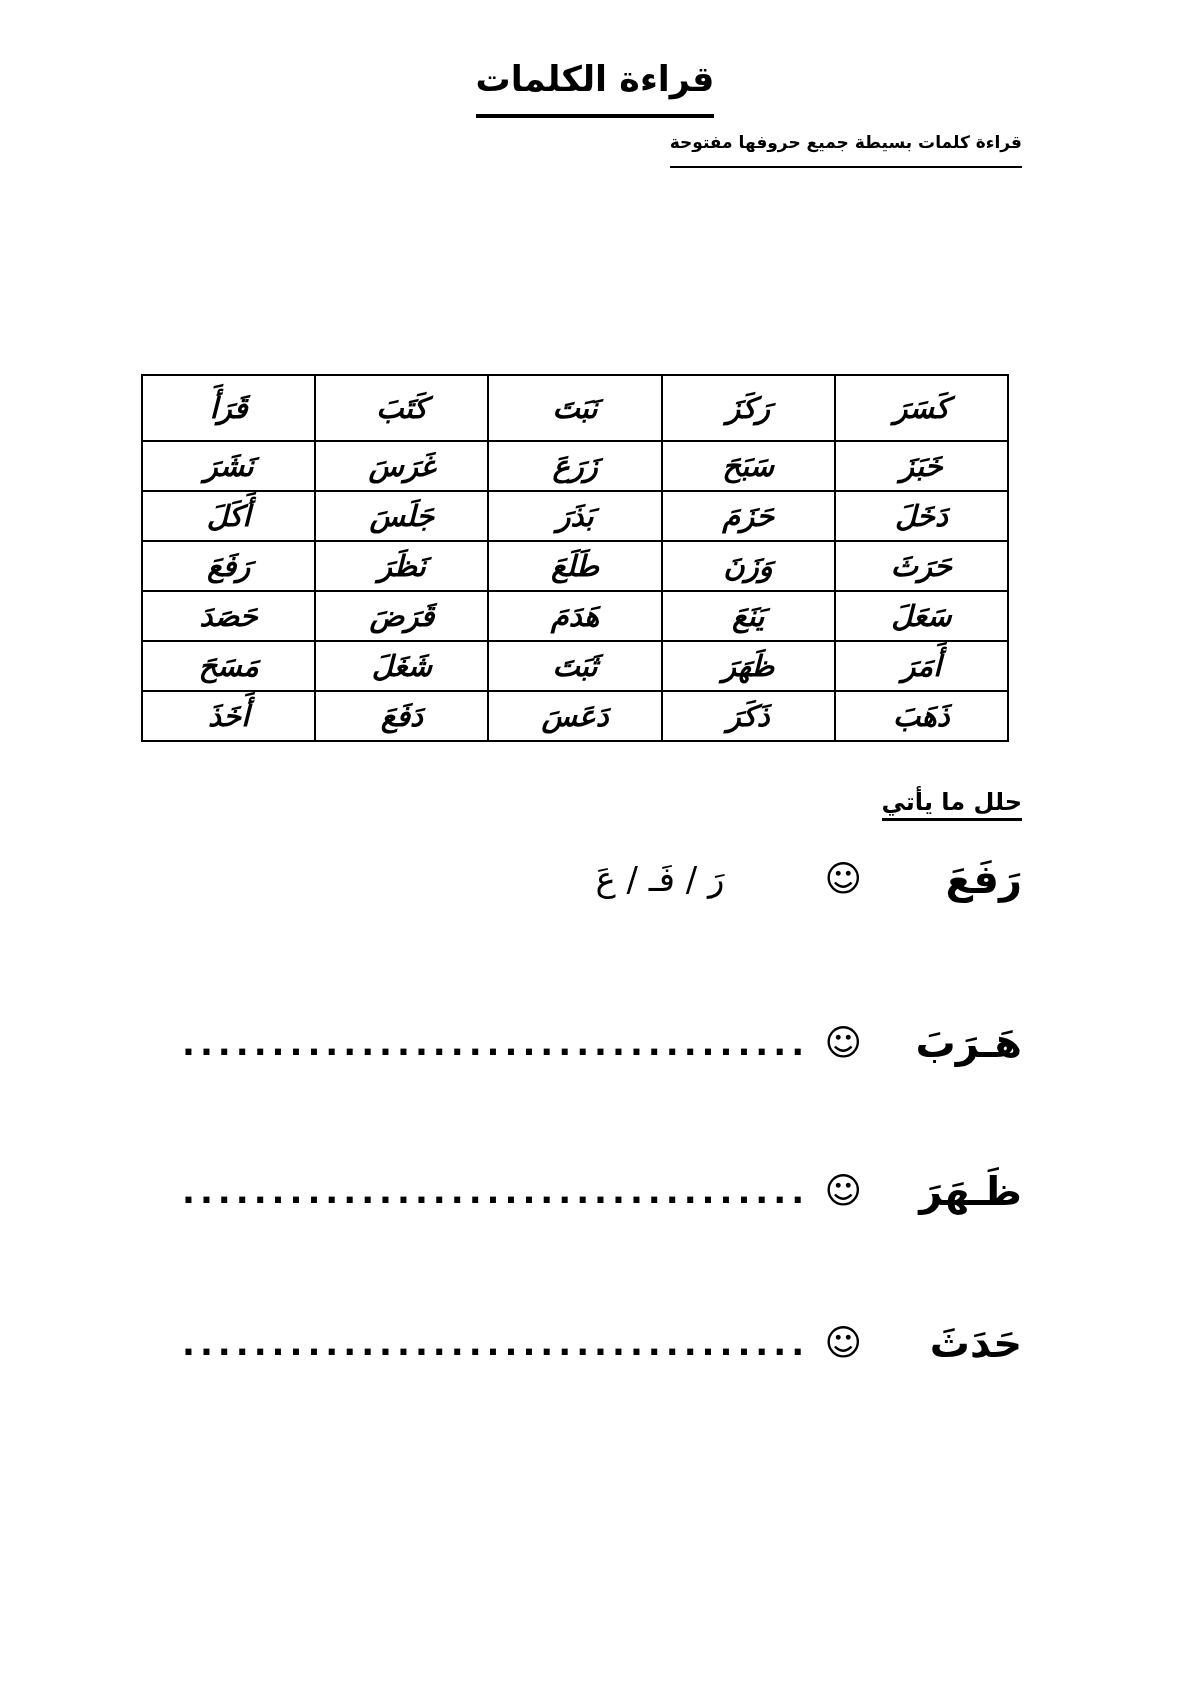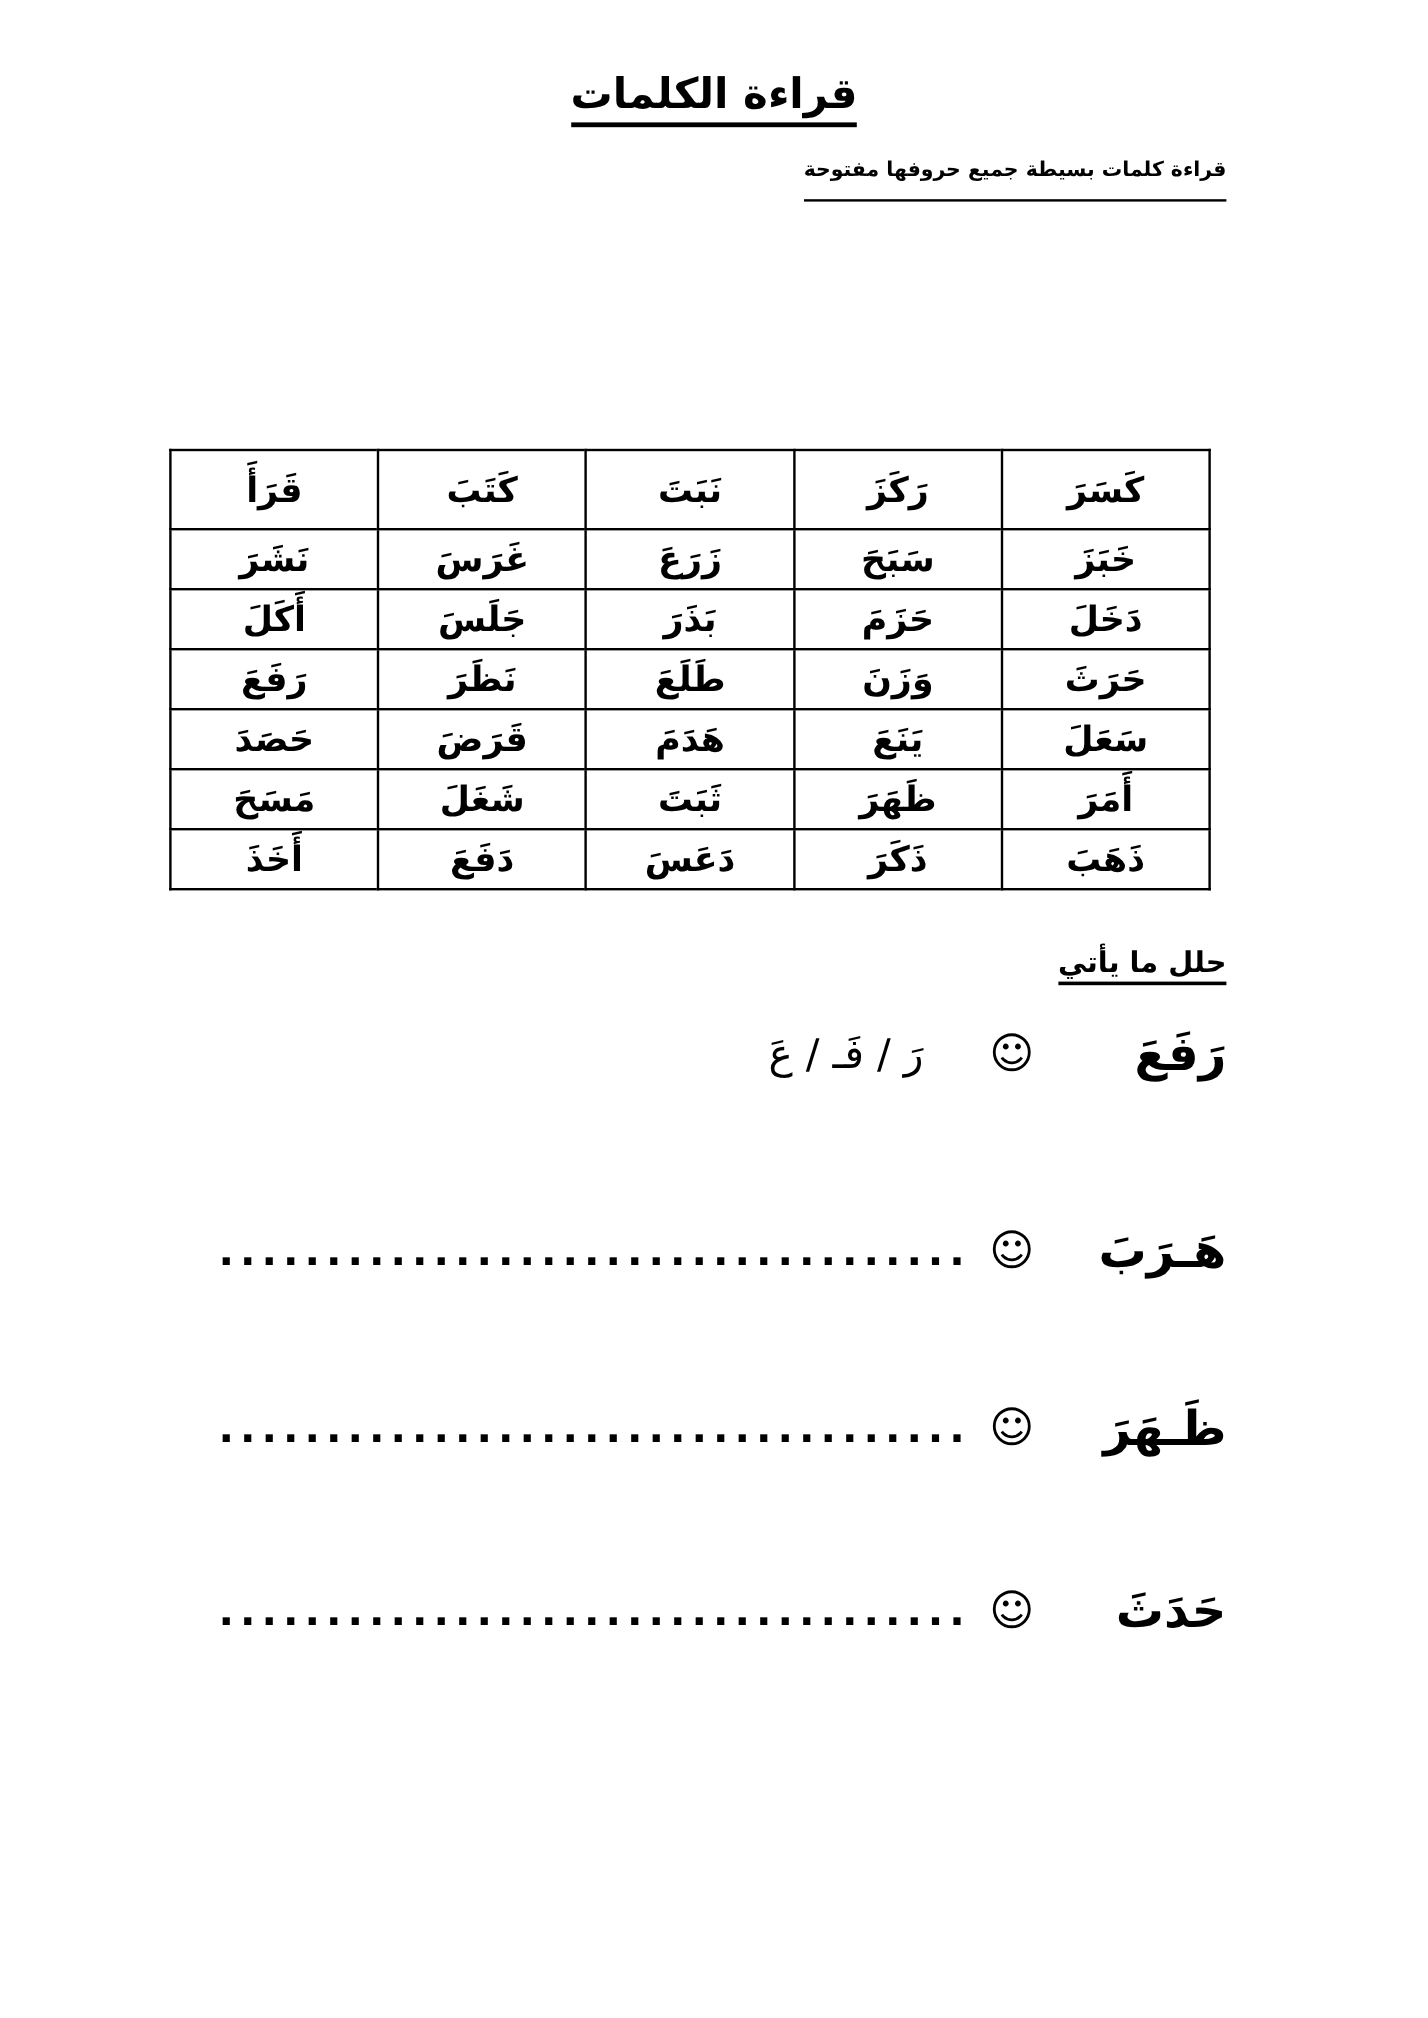--- a/index.html
+++ b/index.html
@@ -28,21 +28,21 @@
     left: 0;
     width: 1190px;
     text-align: center;
   }
   .title {
     display: inline-block;
     font-size: 35px;
     font-weight: bold;
     line-height: 1.2;
     border-bottom: 4px solid #000;
-    padding-bottom: 2px;
+    padding-bottom: 14px;
     letter-spacing: 0;
   }
 
   
   .subtitle-wrap {
     position: absolute;
     top: 132px;
     right: 168px;
     text-align: right;
   }
@@ -77,20 +77,21 @@
   }
   .words-table td {
     border: 2px solid #000;
     text-align: center;
     vertical-align: middle;
     font-size: 29px;
     font-weight: bold;
     padding: 0;
     height: 48px;
     line-height: 1.05;
+    font-style: italic;
   }
   .words-table tr:first-child td {
     height: 64px;
   }
 
   
   .analyze-heading-wrap {
     position: absolute;
     top: 788px;
     right: 168px;
@@ -128,21 +129,21 @@
   .ex-face {
     font-size: 36px;
     line-height: 1;
     margin: 0 10px 0 14px;
     white-space: nowrap;
   }
   .ex-answer {
     font-size: 34px;
     font-weight: normal;
     white-space: nowrap;
-    margin-right: 41px;
+    margin-right: 86px;
   }
   .ex-blank {
     flex: 1;
     font-size: 34px;
     font-weight: bold;
     letter-spacing: 5px;
     overflow: hidden;
     white-space: nowrap;
     text-align: center;
     direction: ltr;

